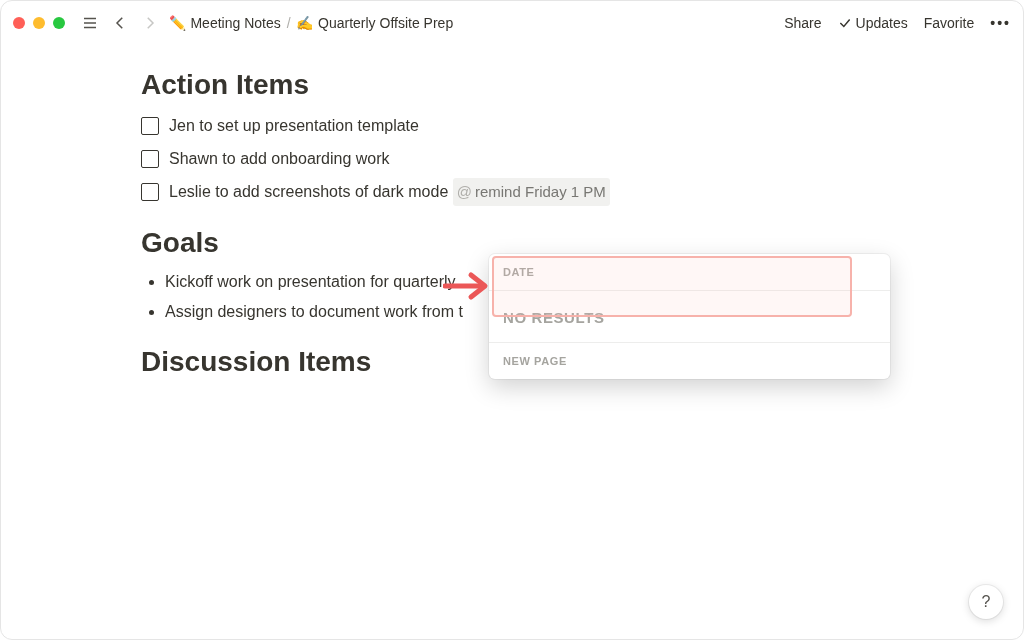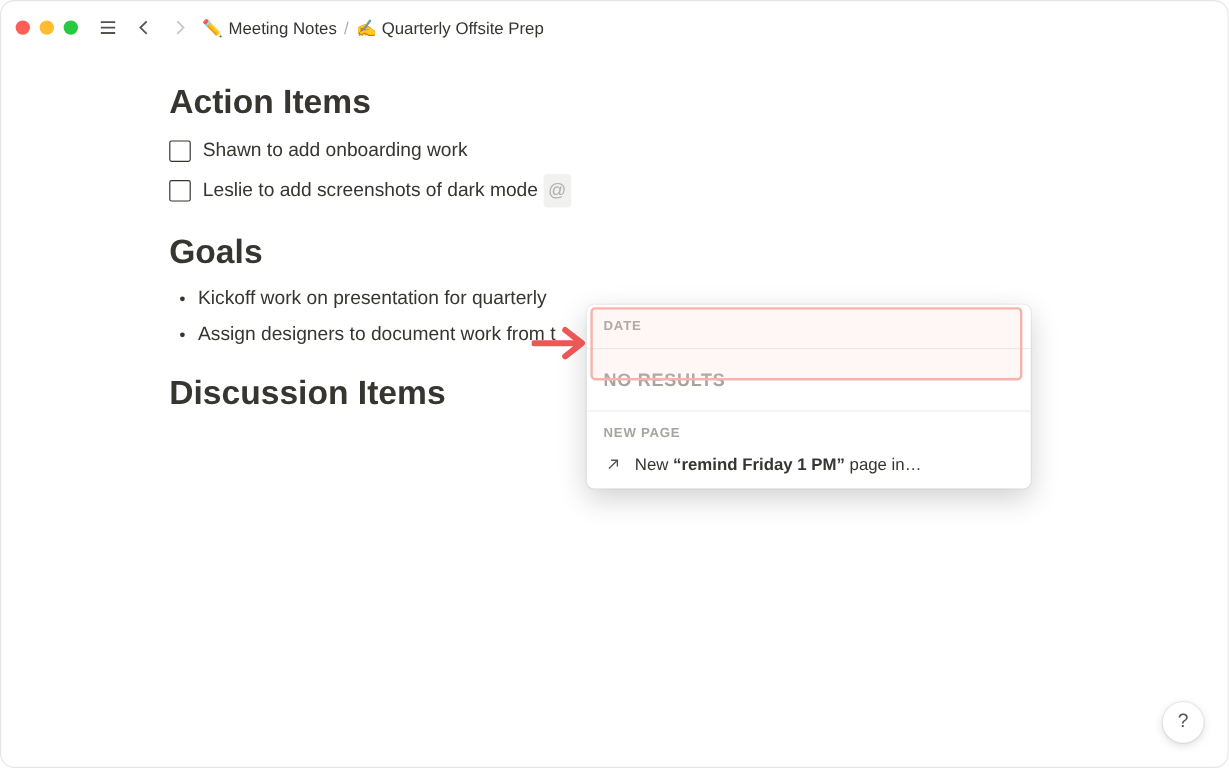--- a/index.html
+++ b/index.html
@@ -135,21 +135,21 @@
   ul.bullets li {
     font-size: 16px;
     line-height: 1.9;
   }
 
   
   .popover {
     position: absolute;
     left: 488px;
     top: 253px;
-    width: 370px;
+    width: 401px;
     background: #fff;
     border-radius: 6px;
     box-shadow: 0 8px 24px rgba(0,0,0,0.18), 0 0 0 1px rgba(15,15,15,0.05);
     font-size: 14px;
     overflow: hidden;
   }
   .popover .section {
     padding: 8px 0 6px 0;
   }
   .popover .section + .section {
@@ -260,35 +260,51 @@
       </span>
       <span class="sep">/</span>
       <span class="crumb">
         <span>✍️</span>
         <span>Quarterly Offsite Prep</span>
       </span>
     </div>
 
     <div class="spacer"></div>
 
+    <div class="topbar-right">
+      <span>Share</span>
+      <span class="updates">
+        <svg width="14" height="14" viewBox="0 0 24 24" fill="none" stroke="currentColor" stroke-width="2.5">
+          <polyline points="4 12 10 18 20 6"></polyline>
+        </svg>
+        <span>Updates</span>
+      </span>
+      <span>Favorite</span>
+      <span class="dots">•••</span>
+    </div>
   </div>
 
   <div class="doc">
     <h2 class="first">Action Items</h2>
 
     <ul class="checklist">
+      <li>
+        <span class="checkbox"></span>
+        <span>Jen to set up presentation template</span>
+      </li>
       <li>
         <span class="checkbox"></span>
         <span>Shawn to add onboarding work</span>
       </li>
       <li>
         <span class="checkbox"></span>
         <span>
           <span>Leslie to add screenshots of dark mode </span><span class="inline-mention">
               <span class="at">@</span>
+              <span>remind Friday 1 PM</span>
             </span>
         </span>
       </li>
     </ul>
 
     <h2>Goals</h2>
     <ul class="bullets">
       <li>Kickoff work on presentation for quarterly</li>
       <li>Assign designers to document work from t</li>
     </ul>
@@ -302,31 +318,20 @@
     </div>
 
     <div class="section">
       <div class="no-results">NO RESULTS</div>
     </div>
 
     <div class="section">
       <div class="section-label">NEW PAGE</div>
 
 
-      <div class="item">
-        <span class="ico">
-          <svg viewBox="0 0 24 24" fill="none" stroke="currentColor" stroke-width="2">
-              <line x1="6" y1="18" x2="18" y2="6"></line>
-              <polyline points="9 6 18 6 18 15"></polyline>
-            </svg>
-        </span>
-        <span class="txt">
-          <span>New </span><span class="bold">“remind Friday 1 PM”</span><span> page in…</span>
-        </span>
-      </div>
     </div>
   </div>
 
   <div class="highlight-box"></div>
   <svg class="arrow" width="48" height="30" viewBox="0 0 48 30">
     <line x1="2" y1="15" x2="38" y2="15" stroke="#eb5757" stroke-width="5" stroke-linecap="round"></line>
     <polyline points="28,4 42,15 28,26" fill="none" stroke="#eb5757" stroke-width="5" stroke-linecap="round" stroke-linejoin="round"></polyline>
   </svg>
 
   <div class="help">?</div>

